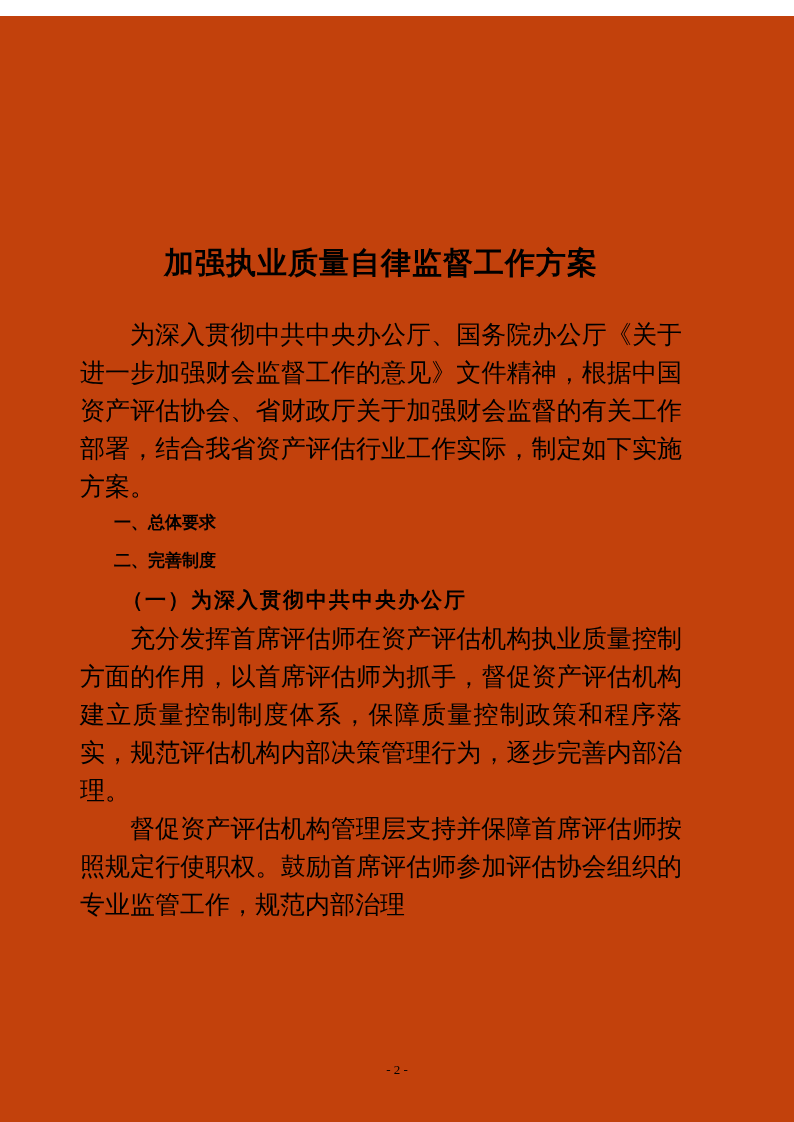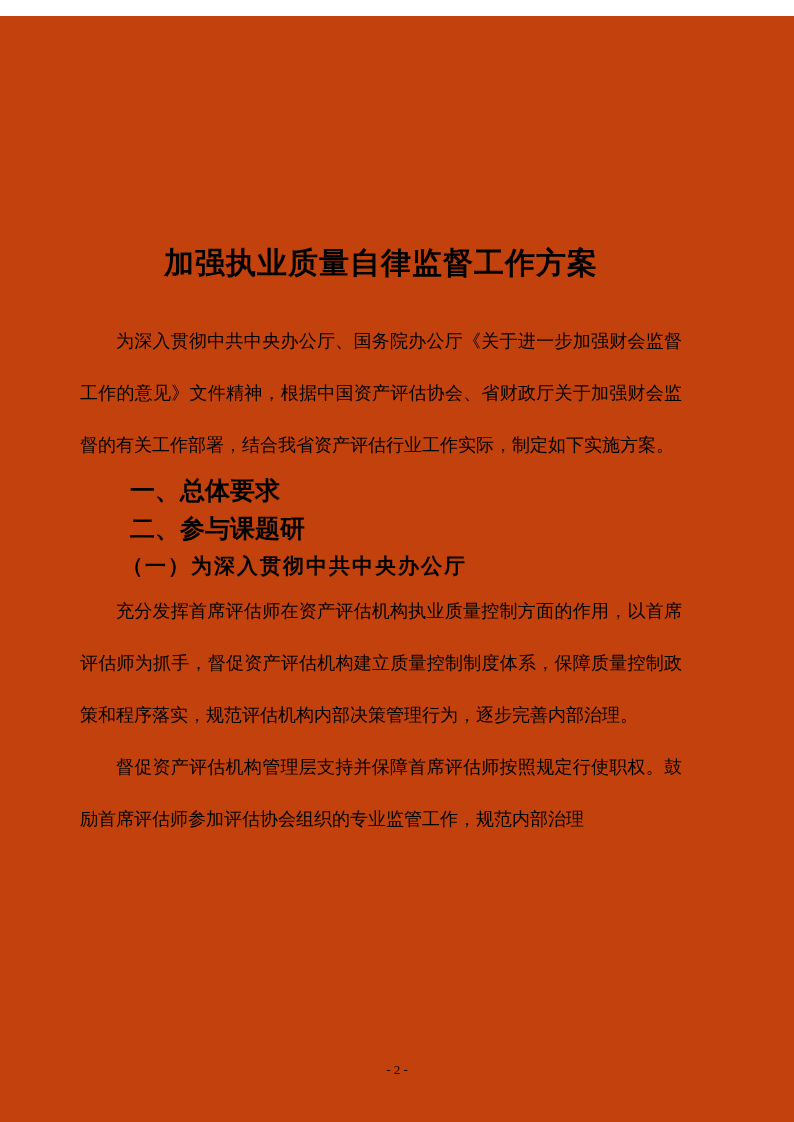--- a/index.html
+++ b/index.html
@@ -22,31 +22,31 @@
     font-family: "Liberation Sans", sans-serif;
     font-weight: 700;
     font-size: 30px;
     line-height: 38px;
     letter-spacing: 1px;
     text-align: center;
     margin: 0 0 33px 0;
   }
   .para {
     font-family: "Liberation Sans", sans-serif;
-    font-size: 18px;
-    line-height: 52px;
+    font-size: 25px;
+    line-height: 38px;
     text-align: justify;
     text-indent: 2em;
     margin: 0;
     word-break: break-all;
   }
   .section-heading {
-    font-family: Liberation Sans, sans-serif;
+    font-family: Liberation Mono, monospace;
     font-weight: 700;
-    font-size: 25px;
+    font-size: 17px;
     line-height: 38px;
     text-indent: 2em;
     margin: 0;
   }
   .sub-heading {
     font-family: "Liberation Serif", serif;
     font-size: 21px;
     line-height: 38px;
     text-indent: 2em;
     letter-spacing: 2px;
@@ -68,21 +68,21 @@
 
 <div class="page">
 
   <h1 class="doc-title">加强执业质量自律监督工作方案</h1>
 
   <p class="para">为深入贯彻中共中央办公厅、国务院办公厅《关于进一步加强财会监督工作的意见》文件精神，根据中国资产评估协会、省财政厅关于加强财会监督的有关工作部署，结合我省资产评估行业工作实际，制定如下实施方案。</p>
 
   <h2 class="section-heading">一、总体要求</h2>
 
 
-  <h2 class="section-heading">二、参与课题研</h2>
+  <h2 class="section-heading">二、完善制度</h2>
 
   <h3 class="sub-heading">（一）为深入贯彻中共中央办公厅</h3>
 
   <p class="para">充分发挥首席评估师在资产评估机构执业质量控制方面的作用，以首席评估师为抓手，督促资产评估机构建立质量控制制度体系，保障质量控制政策和程序落实，规范评估机构内部决策管理行为，逐步完善内部治理。</p>
 
   <p class="para">督促资产评估机构管理层支持并保障首席评估师按照规定行使职权。鼓励首席评估师参加评估协会组织的专业监管工作，规范内部治理</p>
 
   <div class="page-footer">- 2 -</div>
 
 </div>

